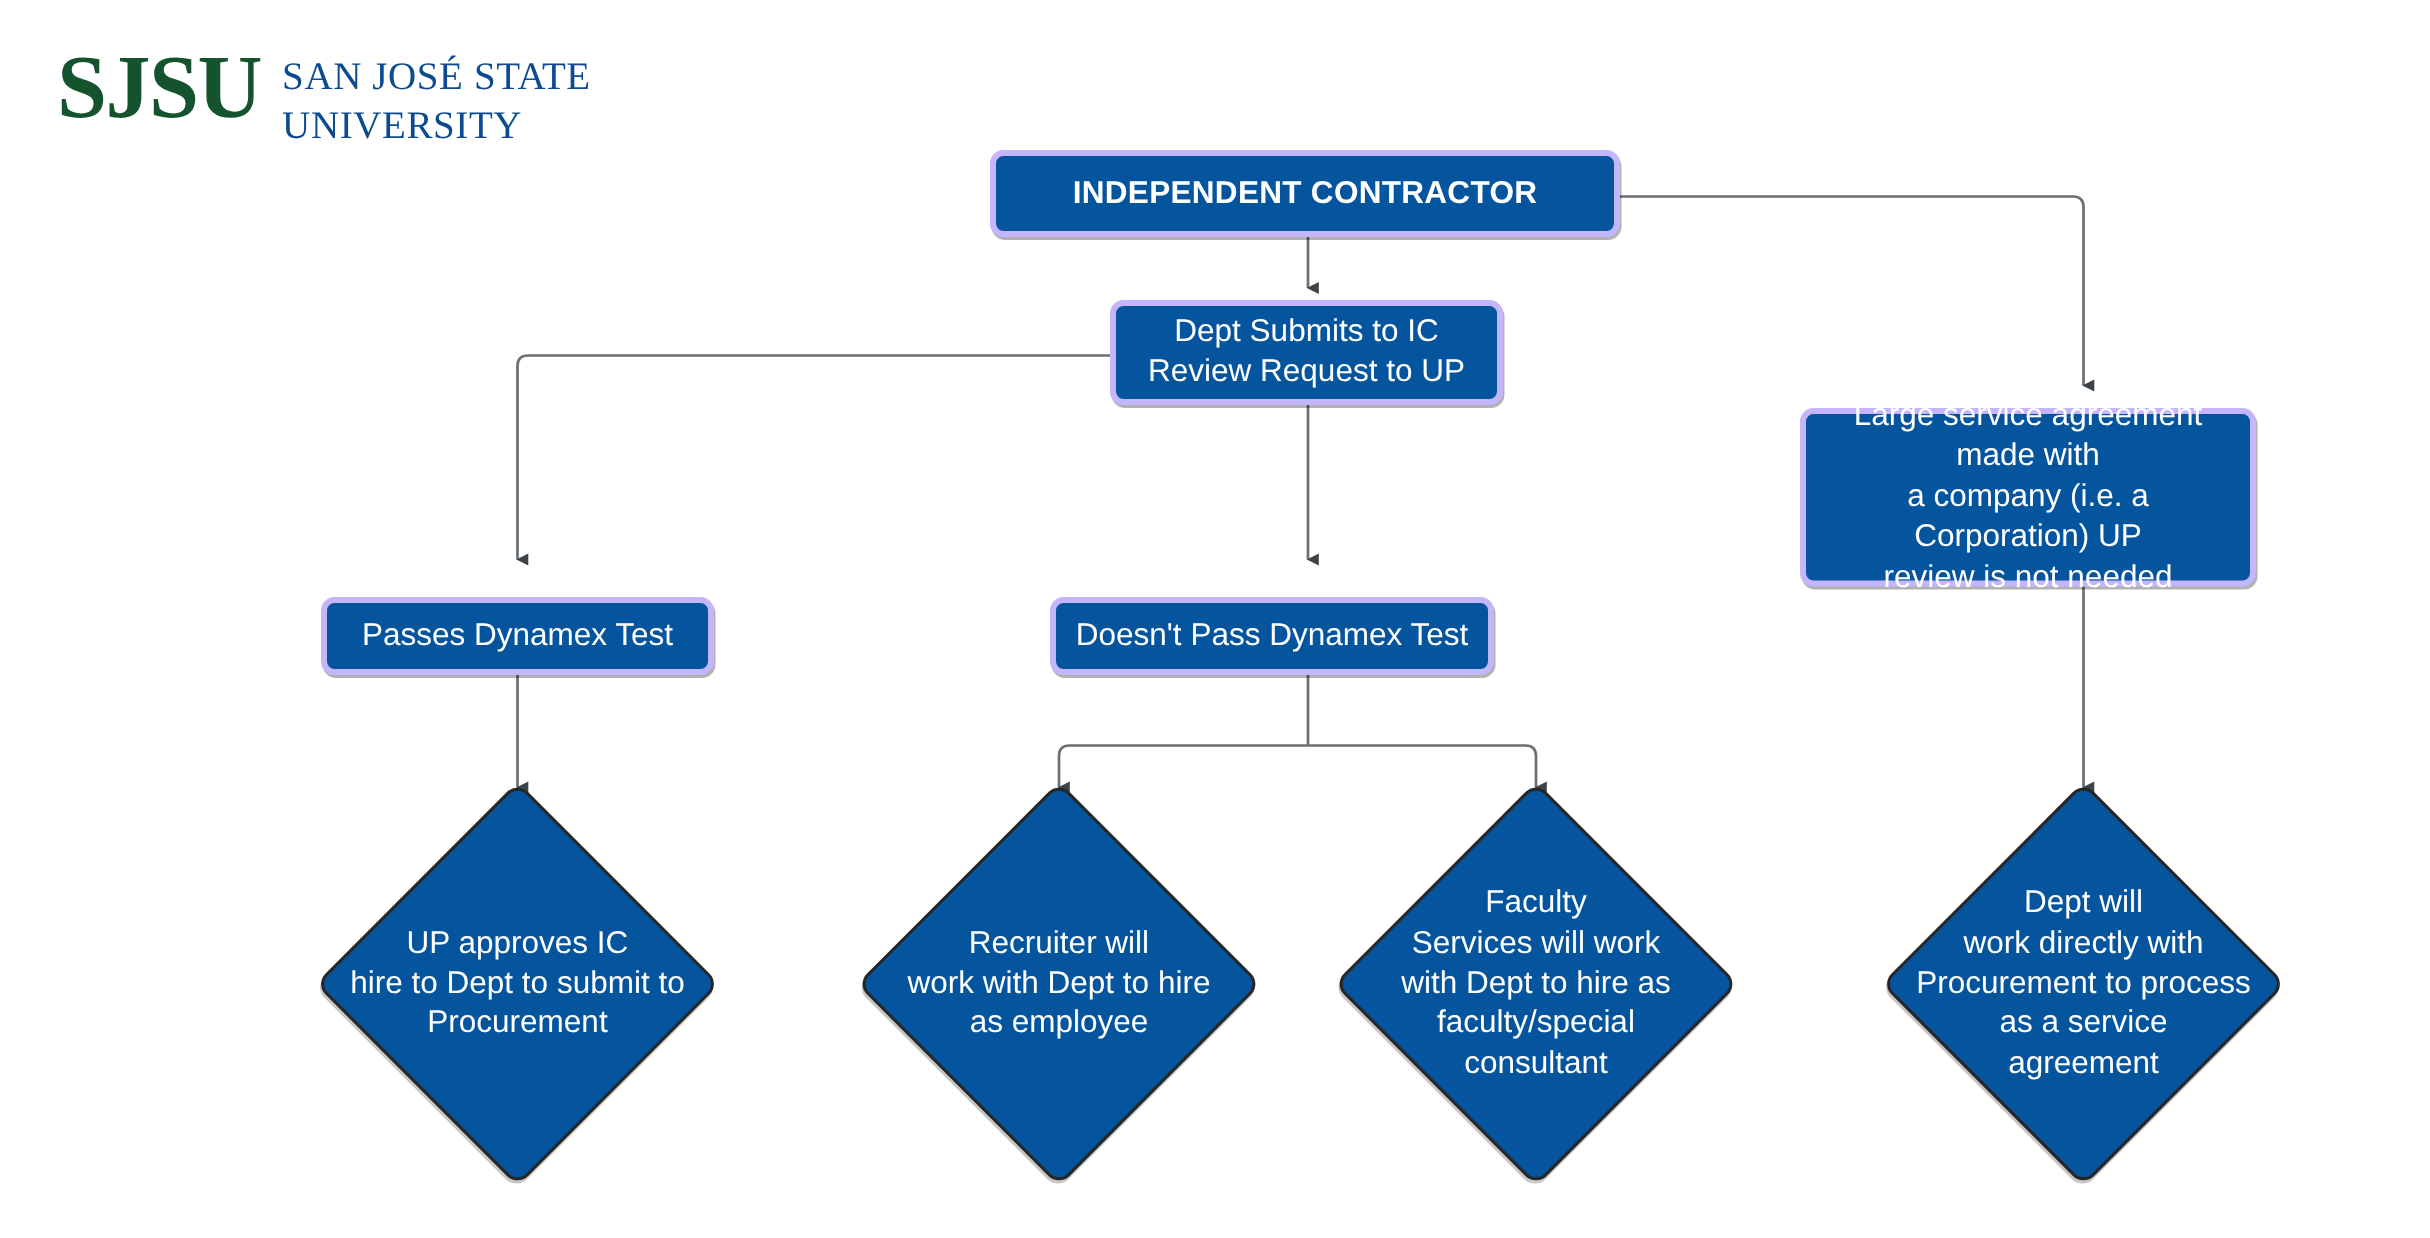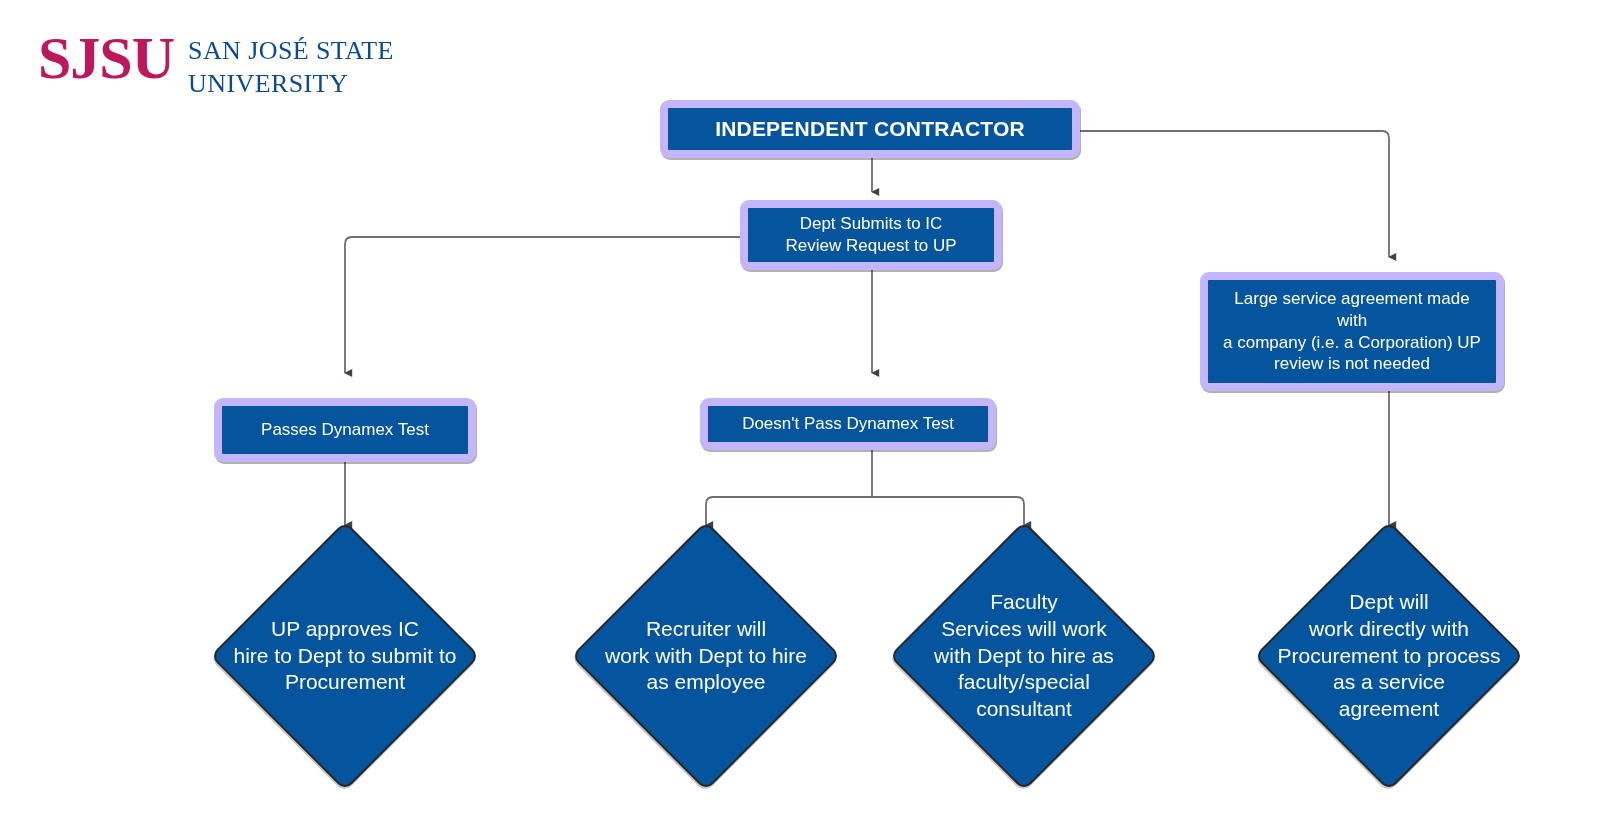--- a/index.html
+++ b/index.html
@@ -26,21 +26,21 @@
     top: 28px;
     display: flex;
     align-items: flex-start;
     user-select: none;
   }
   #logo .sjsu-mark {
     font-family: "Liberation Serif", serif;
     font-size: 60px;
     line-height: 1;
     font-weight: 700;
-    color: #be185d;
+    color: #14532d;
     letter-spacing: -1px;
   }
   #logo .sjsu-words {
     margin-left: 14px;
     margin-top: 6px;
     font-family: "Liberation Serif", serif;
     font-size: 26px;
     line-height: 1.28;
     color: #0c4b8f;
     letter-spacing: 0.4px;
@@ -62,27 +62,27 @@
     position: absolute;
     box-sizing: border-box;
     display: flex;
     align-items: center;
     justify-content: center;
     text-align: center;
     color: #ffffff;
   }
   .node.box {
     background: #05559E;
-    border: 8px solid #c4b5fd;
+    border: 4px solid #c4b5fd;
     border-radius: 9px;
     box-shadow: 1px 2px 0 rgba(0,0,0,0.30);
   }
   .node.box .label {
     padding: 0 10px;
-    font-size: 17px;
+    font-size: 21px;
     line-height: 1.28;
     white-space: pre-line;
   }
   .node.box.strong .label {
     font-weight: bold;
     font-size: 21px;
     letter-spacing: 0.2px;
   }
 
   
@@ -156,21 +156,21 @@
     <div class="label">Dept Submits to IC
 Review Request to UP</div>
   </div>
 
   <div class="node box" style="left:1200px; top:272px; width:304px; height:119px;">
     <div class="label">Large service agreement made with
 a company (i.e. a Corporation) UP
 review is not needed</div>
   </div>
 
-  <div class="node box" style="left:214px; top:398px; width:262px; height:64px;">
+  <div class="node box" style="left:214px; top:398px; width:262px; height:52px;">
     <div class="label">Passes Dynamex Test</div>
   </div>
 
   <div class="node box" style="left:700px; top:398px; width:296px; height:52px;">
     <div class="label">Doesn't Pass Dynamex Test</div>
   </div>
 
   <div class="node diamond" style="left:200px; top:530px; width:290px; height:252px;">
     <div class="shape" style="width:187px; height:187px;"></div>
     <div class="label">UP approves IC

